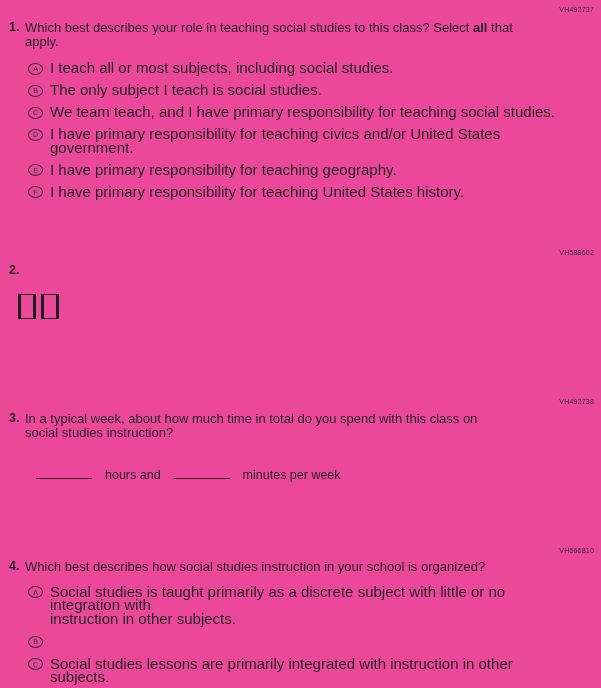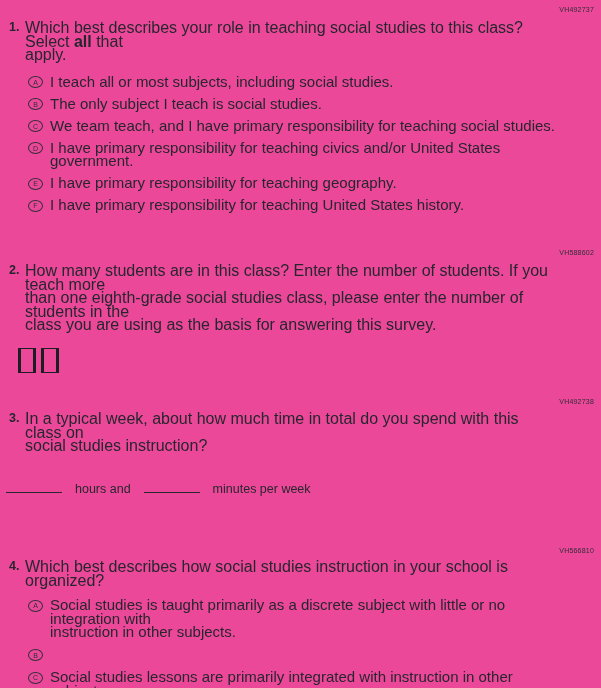--- a/index.html
+++ b/index.html
@@ -24,21 +24,21 @@
   .qrow { display: flex; align-items: flex-start; }
   .qnum {
     flex: none;
     width: 16px;
     padding-left: 9px;
     font-weight: bold;
     font-size: 12.5px;
     line-height: 13.5px;
   }
   .qtext {
-    font-size: 16px;
+    font-size: 13px;
     line-height: 13.5px;
     white-space: pre-line;
     max-width: 530px;
   }
   .qtext b { font-weight: bold; }
   .opts { padding-left: 28px; }
   .opt { display: flex; align-items: flex-start; }
   .opt-s { margin-bottom: 8.5px; }   
   .opt-m { margin-bottom: 9px; }     
   .bubble {
@@ -68,21 +68,21 @@
   .digit-box {
     width: 12px;
     height: 23px;
     border-top: 1.5px solid #1d1d24;
     border-bottom: 1.5px solid #1d1d24;
     border-left: 3.5px solid #1d1d24;
     border-right: 3.5px solid #1d1d24;
     margin-right: 5px;
   }
   .fillrow {
-    padding-left: 6px;
+    padding-left: 36px;
     font-size: 12.5px;
     display: flex;
     align-items: baseline;
   }
   .blank {
     display: inline-block;
     width: 56px;
     height: 13px;
     border-bottom: 1.1px solid #26262e;
   }
@@ -150,23 +150,20 @@
           </span>
         <span class="opttext">I have primary responsibility for teaching United States history.</span>
       </div>
     </div>
   </section>
 
   <section class="q" id="q2">
     <div class="code">VH588602</div>
     <div class="qrow">
       <span class="qnum">2.</span>
-      <div class="qtext">How many students are in this class? Enter the number of students. If you teach more
-than one eighth-grade social studies class, please enter the number of students in the
-class you are using as the basis for answering this survey.</div>
     </div>
     <div class="boxes">
       <div class="digit-box"></div>
       <div class="digit-box"></div>
     </div>
   </section>
 
   <section class="q" id="q3">
     <div class="code">VH492738</div>
     <div class="qrow">

